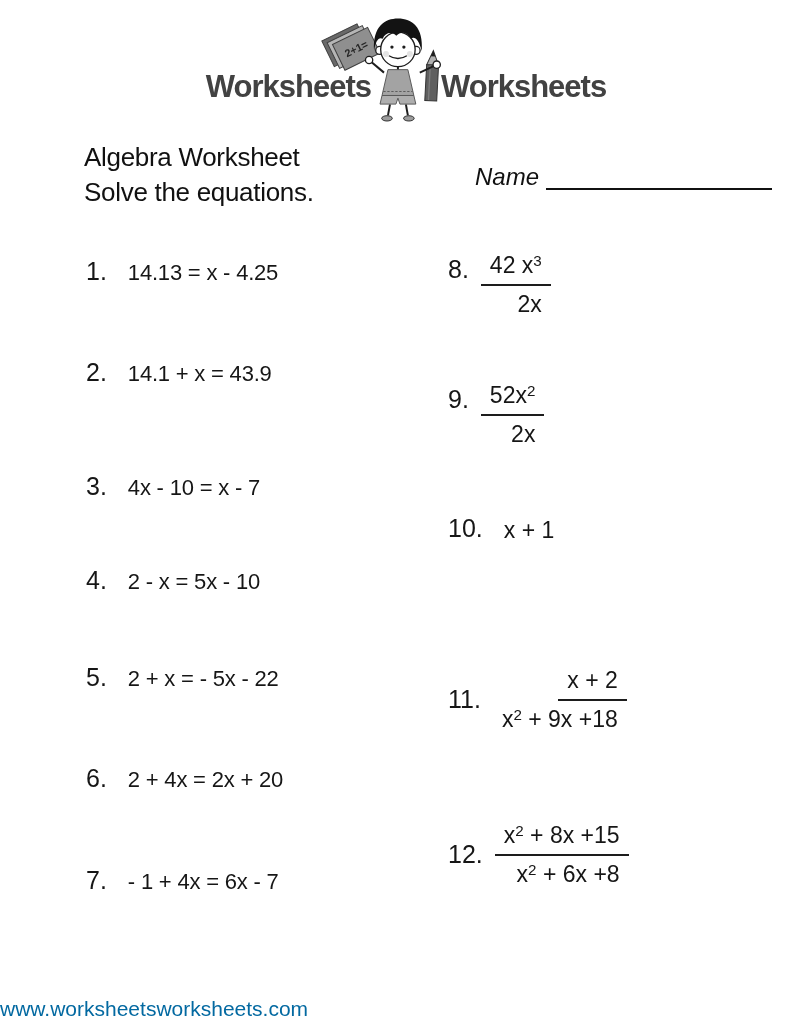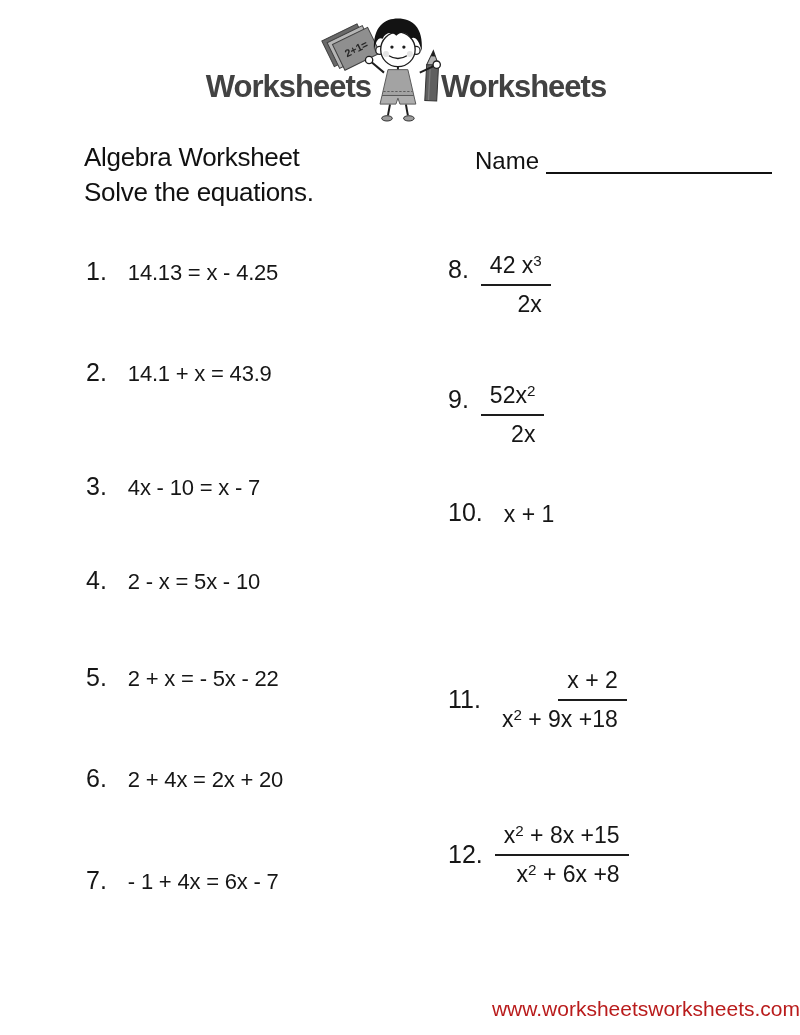--- a/index.html
+++ b/index.html
@@ -22,44 +22,44 @@
   .logo-word{
     font-size:31px;font-weight:bold;letter-spacing:-1px;
     color:#424242;line-height:1;margin-bottom:20px;
     white-space:nowrap;
     margin-left:12px;
   }
   .logo-svg{display:block;margin-left:-52px;margin-right:-22px;}
 
   
   .title-block{position:absolute;left:64px;top:140px;font-size:26px;line-height:35px;letter-spacing:-0.3px;color:#111;margin-left:20px;}
-  .name-row{position:absolute;left:475px;top:148px;display:flex;align-items:flex-end;}
+  .name-row{position:absolute;left:475px;top:164px;display:flex;align-items:flex-end;font-style:italic;}
   .name-label{font-size:24px;line-height:26px;color:#111;}
   .name-line{display:inline-block;width:226px;border-bottom:2px solid #111;height:24px;margin-left:7px;}
 
   
   .prob{position:absolute;display:flex;}
   .prob-left{left:86px;align-items:baseline;gap:21px;}
   .prob-right{left:448px;align-items:center;gap:12px;}
   .pnum{font-size:25px;line-height:30px;color:#161616;white-space:nowrap;}
   .peq{font-size:22px;line-height:30px;letter-spacing:-0.2px;white-space:nowrap;}
   sup{font-size:0.66em;position:relative;top:-0.45em;vertical-align:baseline;line-height:0;}
 
   .frac{display:inline-flex;flex-direction:column;align-items:flex-end;}
   .frac .fnum{display:block;font-size:23px;line-height:30px;padding:0 9px 4px 9px;border-bottom:2.5px solid #1d1d1d;white-space:nowrap;}
   .frac .fden{display:block;font-size:23px;line-height:28px;padding:4px 9px 0 9px;white-space:nowrap;}
 
   .pl-0{top:256px}.pl-1{top:357px}.pl-2{top:471px}.pl-3{top:565px}
   .pl-4{top:662px}.pl-5{top:763px}.pl-6{top:865px}
 
-  .pr-0{top:250px}.pr-1{top:380px}.pr-2{top:496px}.pr-3{top:665px}.pr-4{top:820px}
+  .pr-0{top:250px}.pr-1{top:380px}.pr-2{top:512px}.pr-3{top:665px}.pr-4{top:820px}
   .pr-0 .pnum,.pr-1 .pnum{align-self:flex-start;margin-top:4px;}
 
   
-  .footer{position:absolute;left:0;right:0;top:997px;text-align:right;font-size:21px;color:#b91c1c;}
+  .footer{position:absolute;left:0;right:0;top:997px;text-align:left;font-size:21px;color:#0369a1;}
 </style>
 </head>
 <body>
 
 <div class="page">
 
   <div class="logo">
     <span class="logo-word">Worksheets</span>
 
     <svg class="logo-svg" width="132" height="114" viewBox="0 0 396 344" aria-hidden="true">

